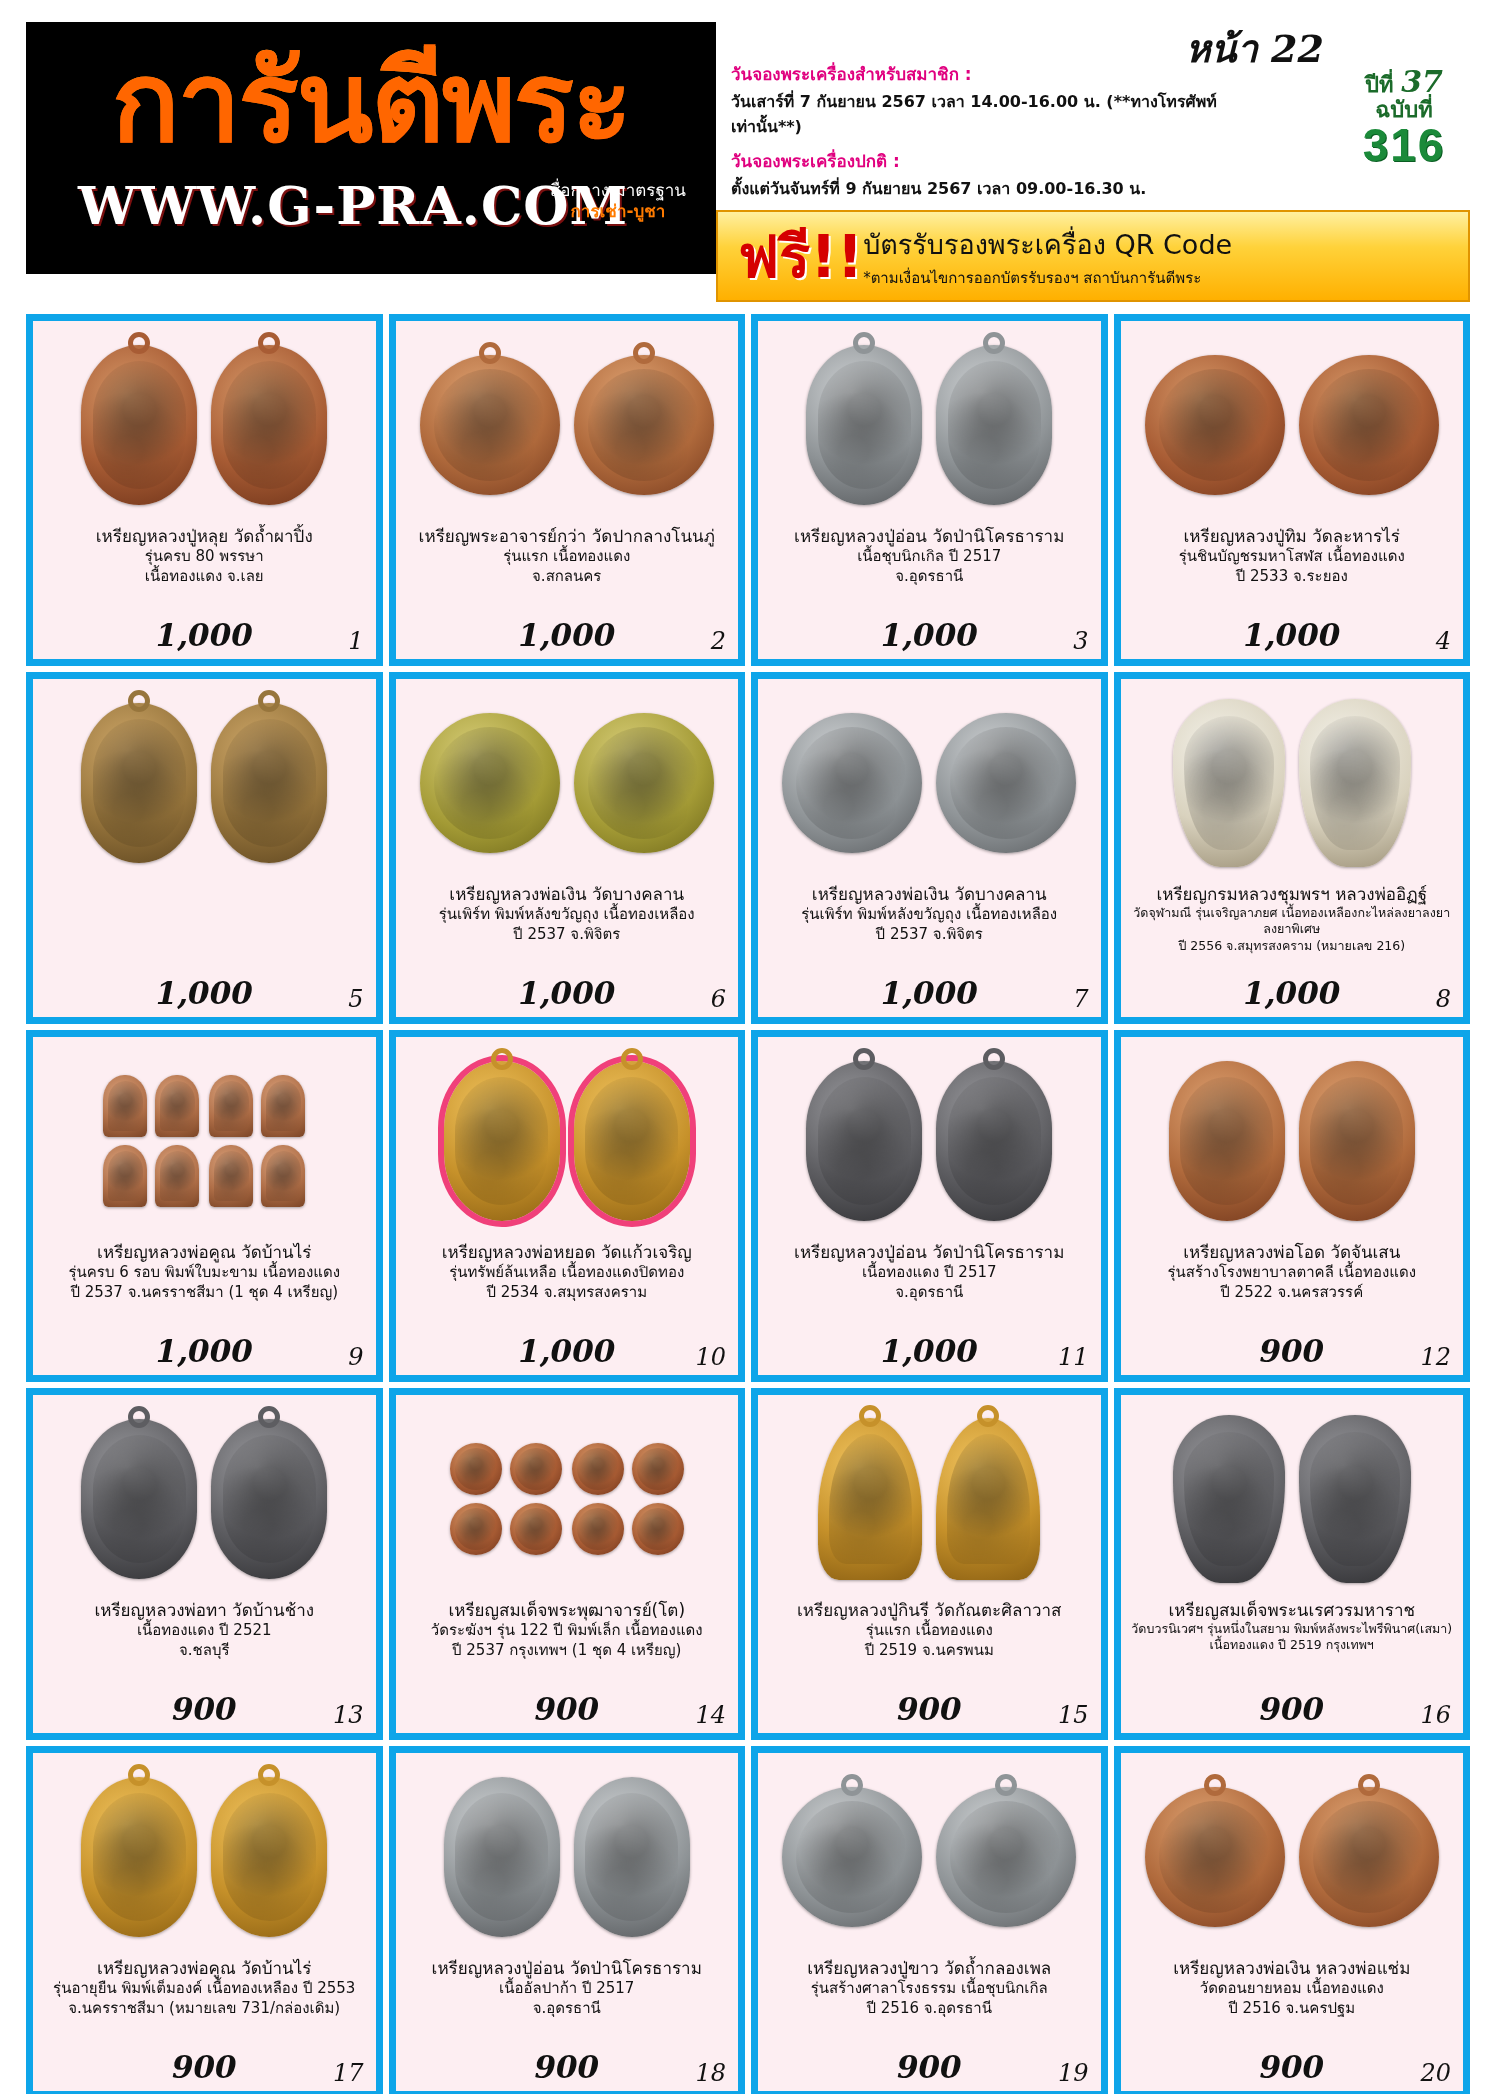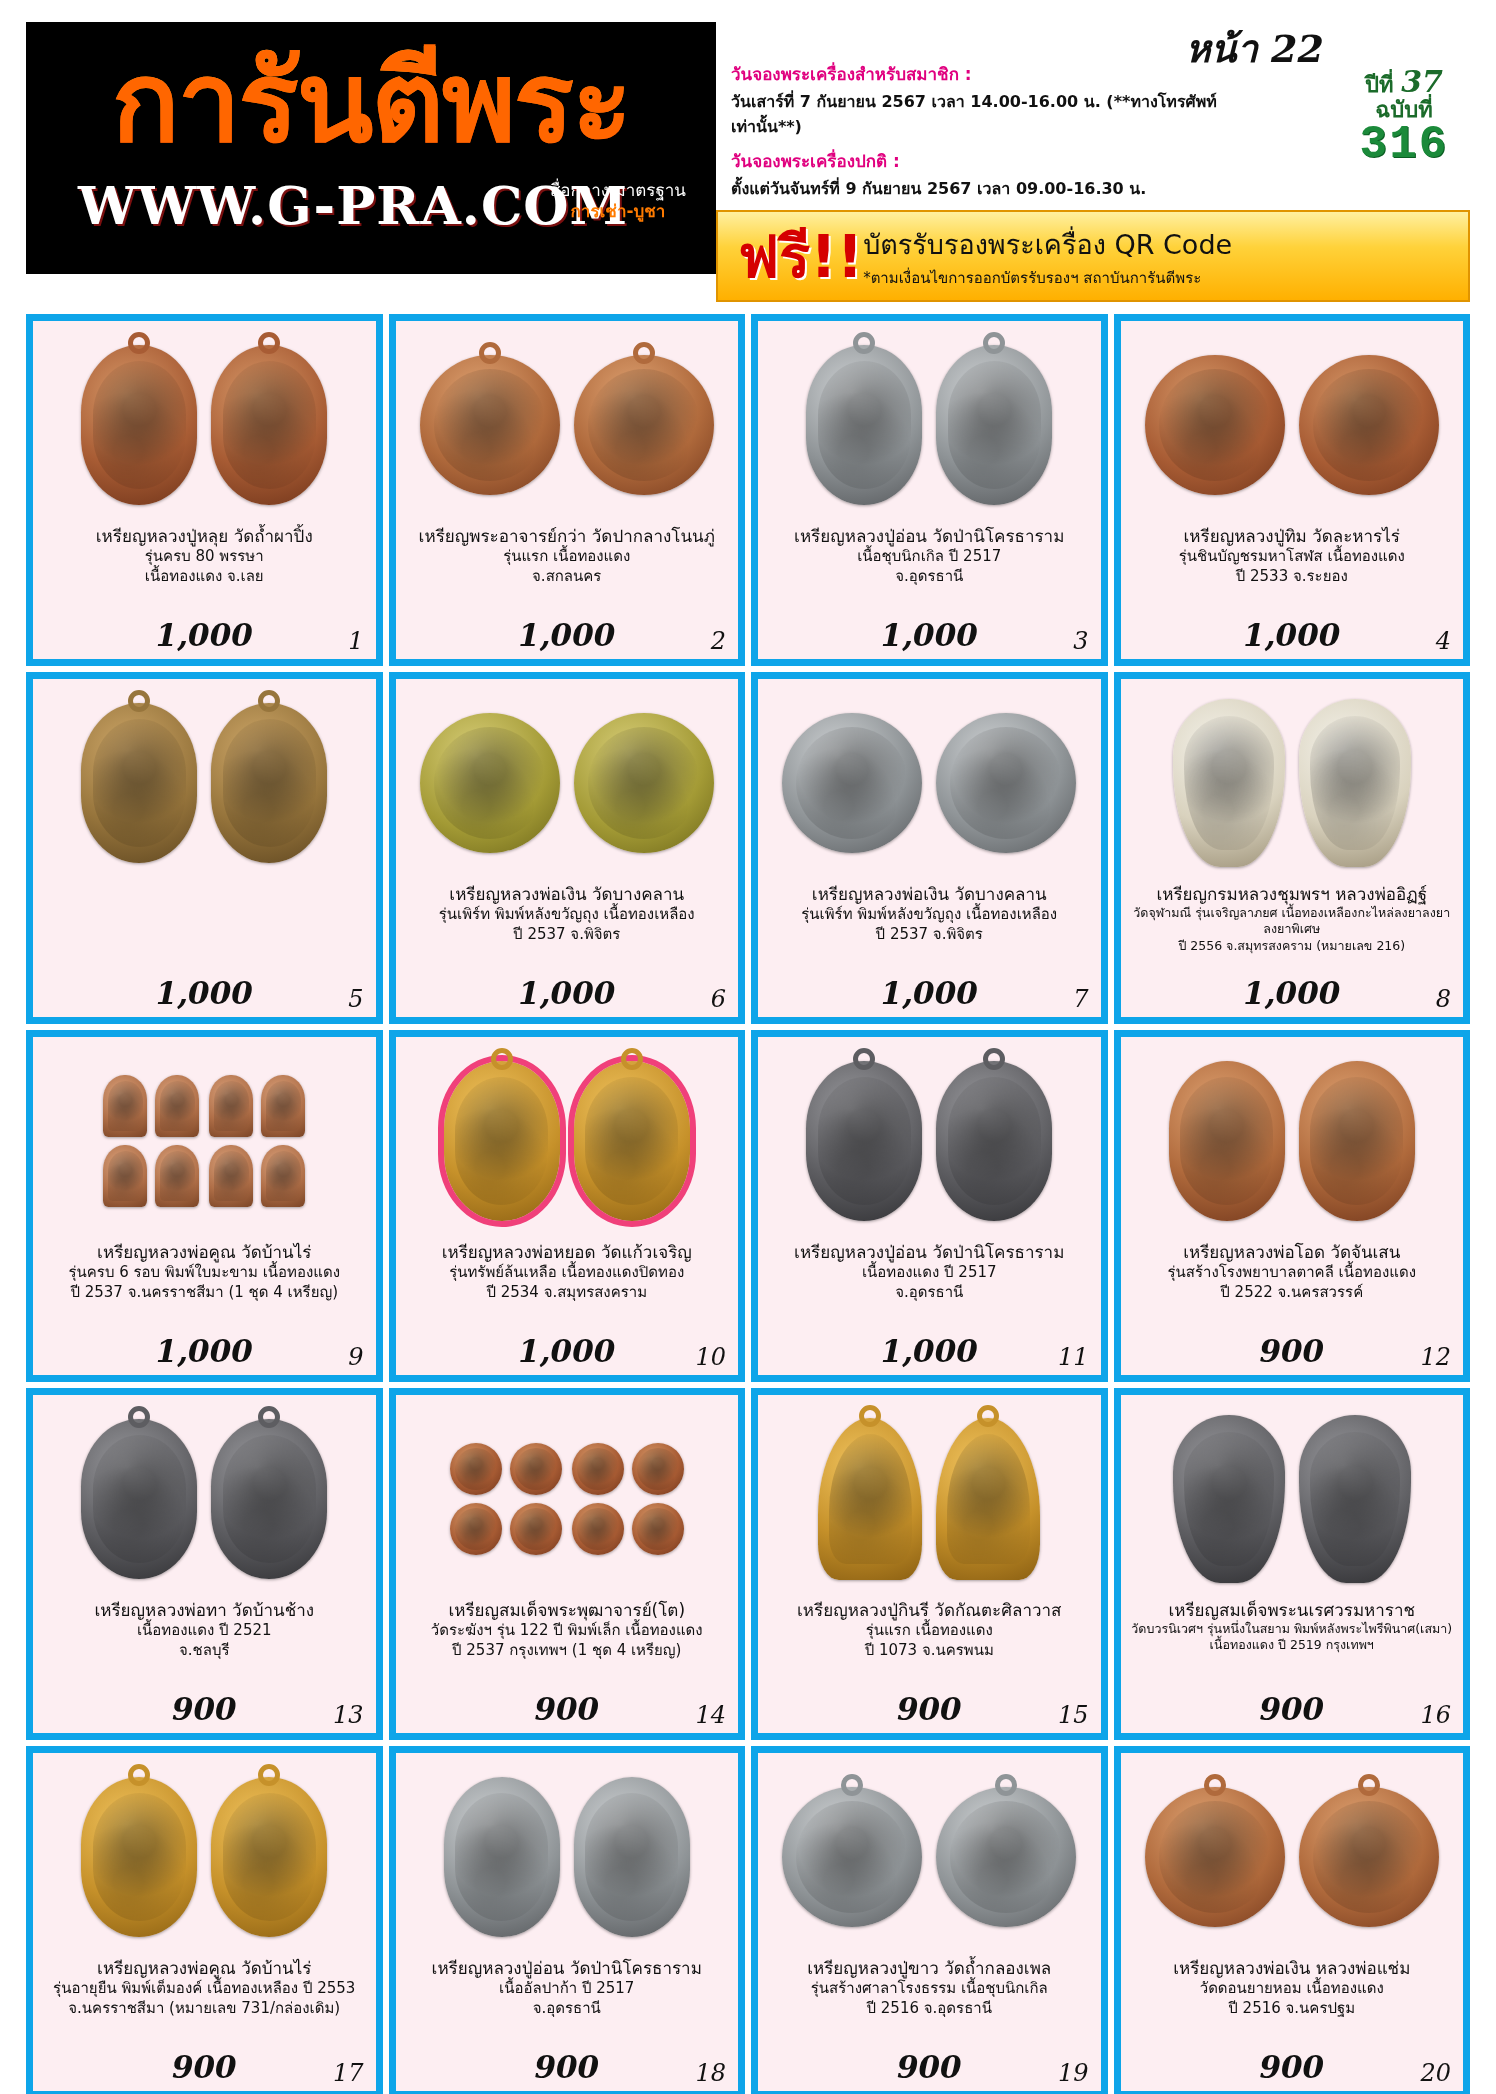--- a/index.html
+++ b/index.html
@@ -94,21 +94,21 @@
     top: 44px;
     right: 0;
     width: 132px;
     text-align: center;
     line-height: 1.05;
   }
   .issue-block .yr { font-size: 22px; color:#1b6b2a; font-weight:bold; }
   .issue-block .yr b { font-family:"DejaVu Serif",serif; font-size:30px; font-style:italic; color:#1b6b2a;}
   .issue-block .is { font-size: 22px; color:#1b6b2a; font-weight:bold; }
   .issue-block .num {
-    font-family: Liberation Mono, monospace;
+    font-family: Liberation Sans, sans-serif;
     font-size: 46px;
     font-weight: bold;
     color: #1b8a3a;
     letter-spacing: 2px;
     text-shadow: 1px 1px 0 #0a5d22;
   }
   .notice {
     padding-top: 38px;
     max-width: 540px;
   }
@@ -565,21 +565,21 @@
           <div class="am drop gold" style="width: 104px; height: 162px;">
             <span class="loop"></span>
           </div>
           <div class="am drop gold" style="width: 104px; height: 162px;">
             <span class="loop"></span>
           </div>
         </div>
         <div class="caption">
           <div class="c-title">เหรียญหลวงปู่กินรี วัดกัณตะศิลาวาส</div>
           <div class="c-line">รุ่นแรก เนื้อทองแดง</div>
-          <div class="c-line">ปี 1073 จ.นครพนม</div>
+          <div class="c-line">ปี 2519 จ.นครพนม</div>
         </div>
         <div class="price-row">
           <span class="price">900</span>
         </div>
         <div class="idx">15</div>
       </div>
       <div class="cell">
         <div class="imgarea">
           <div class="am shield dark" style="width: 112px; height: 168px;"></div>
           <div class="am shield dark" style="width: 112px; height: 168px;"></div>

